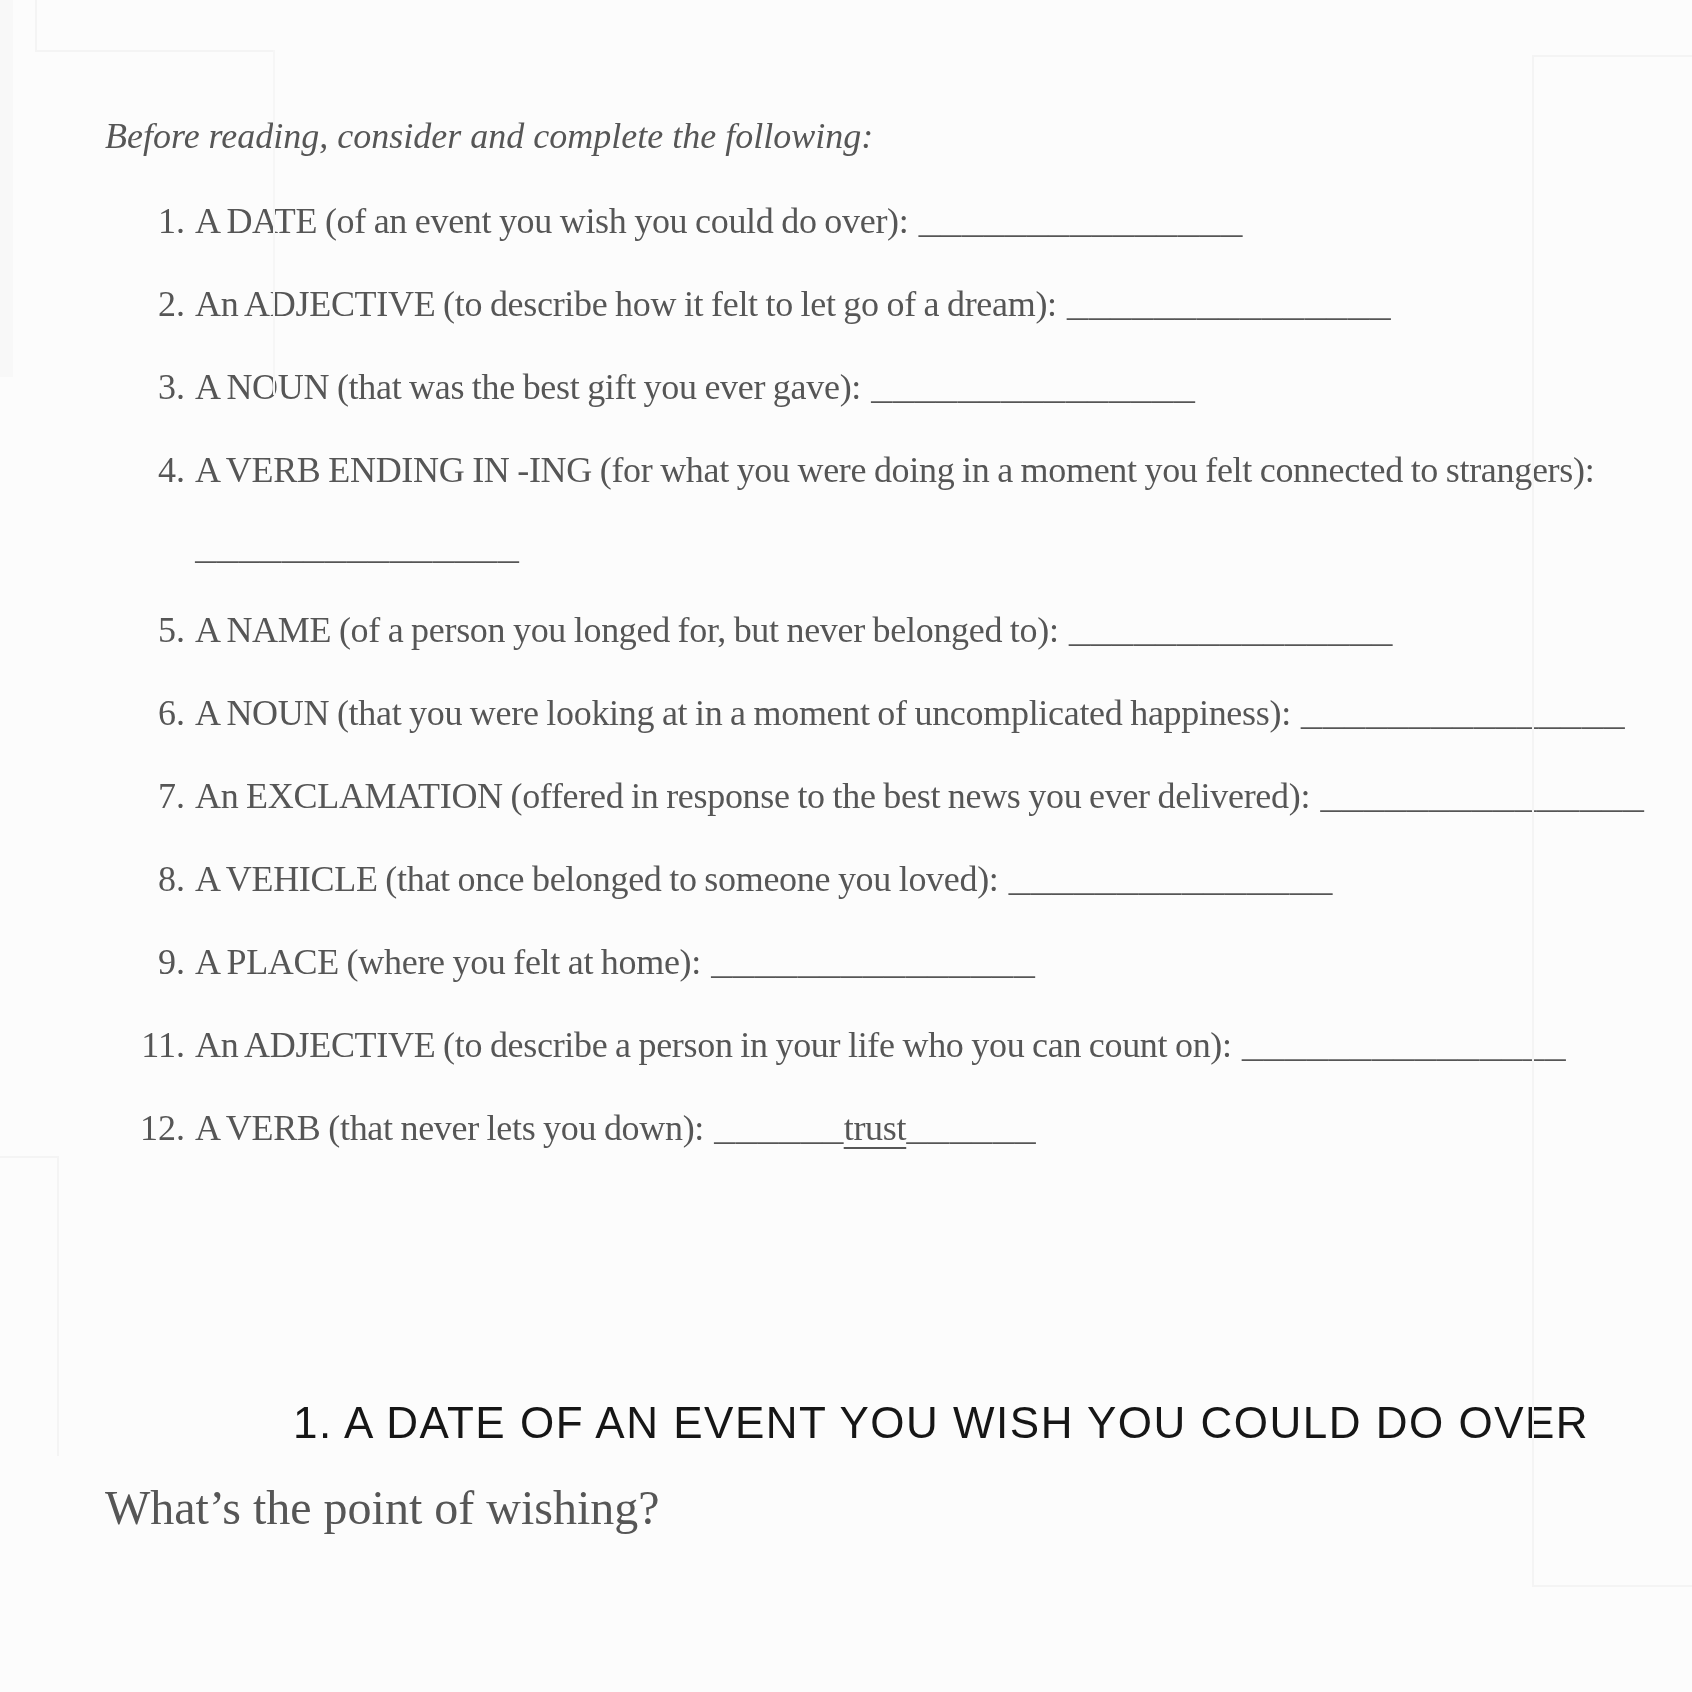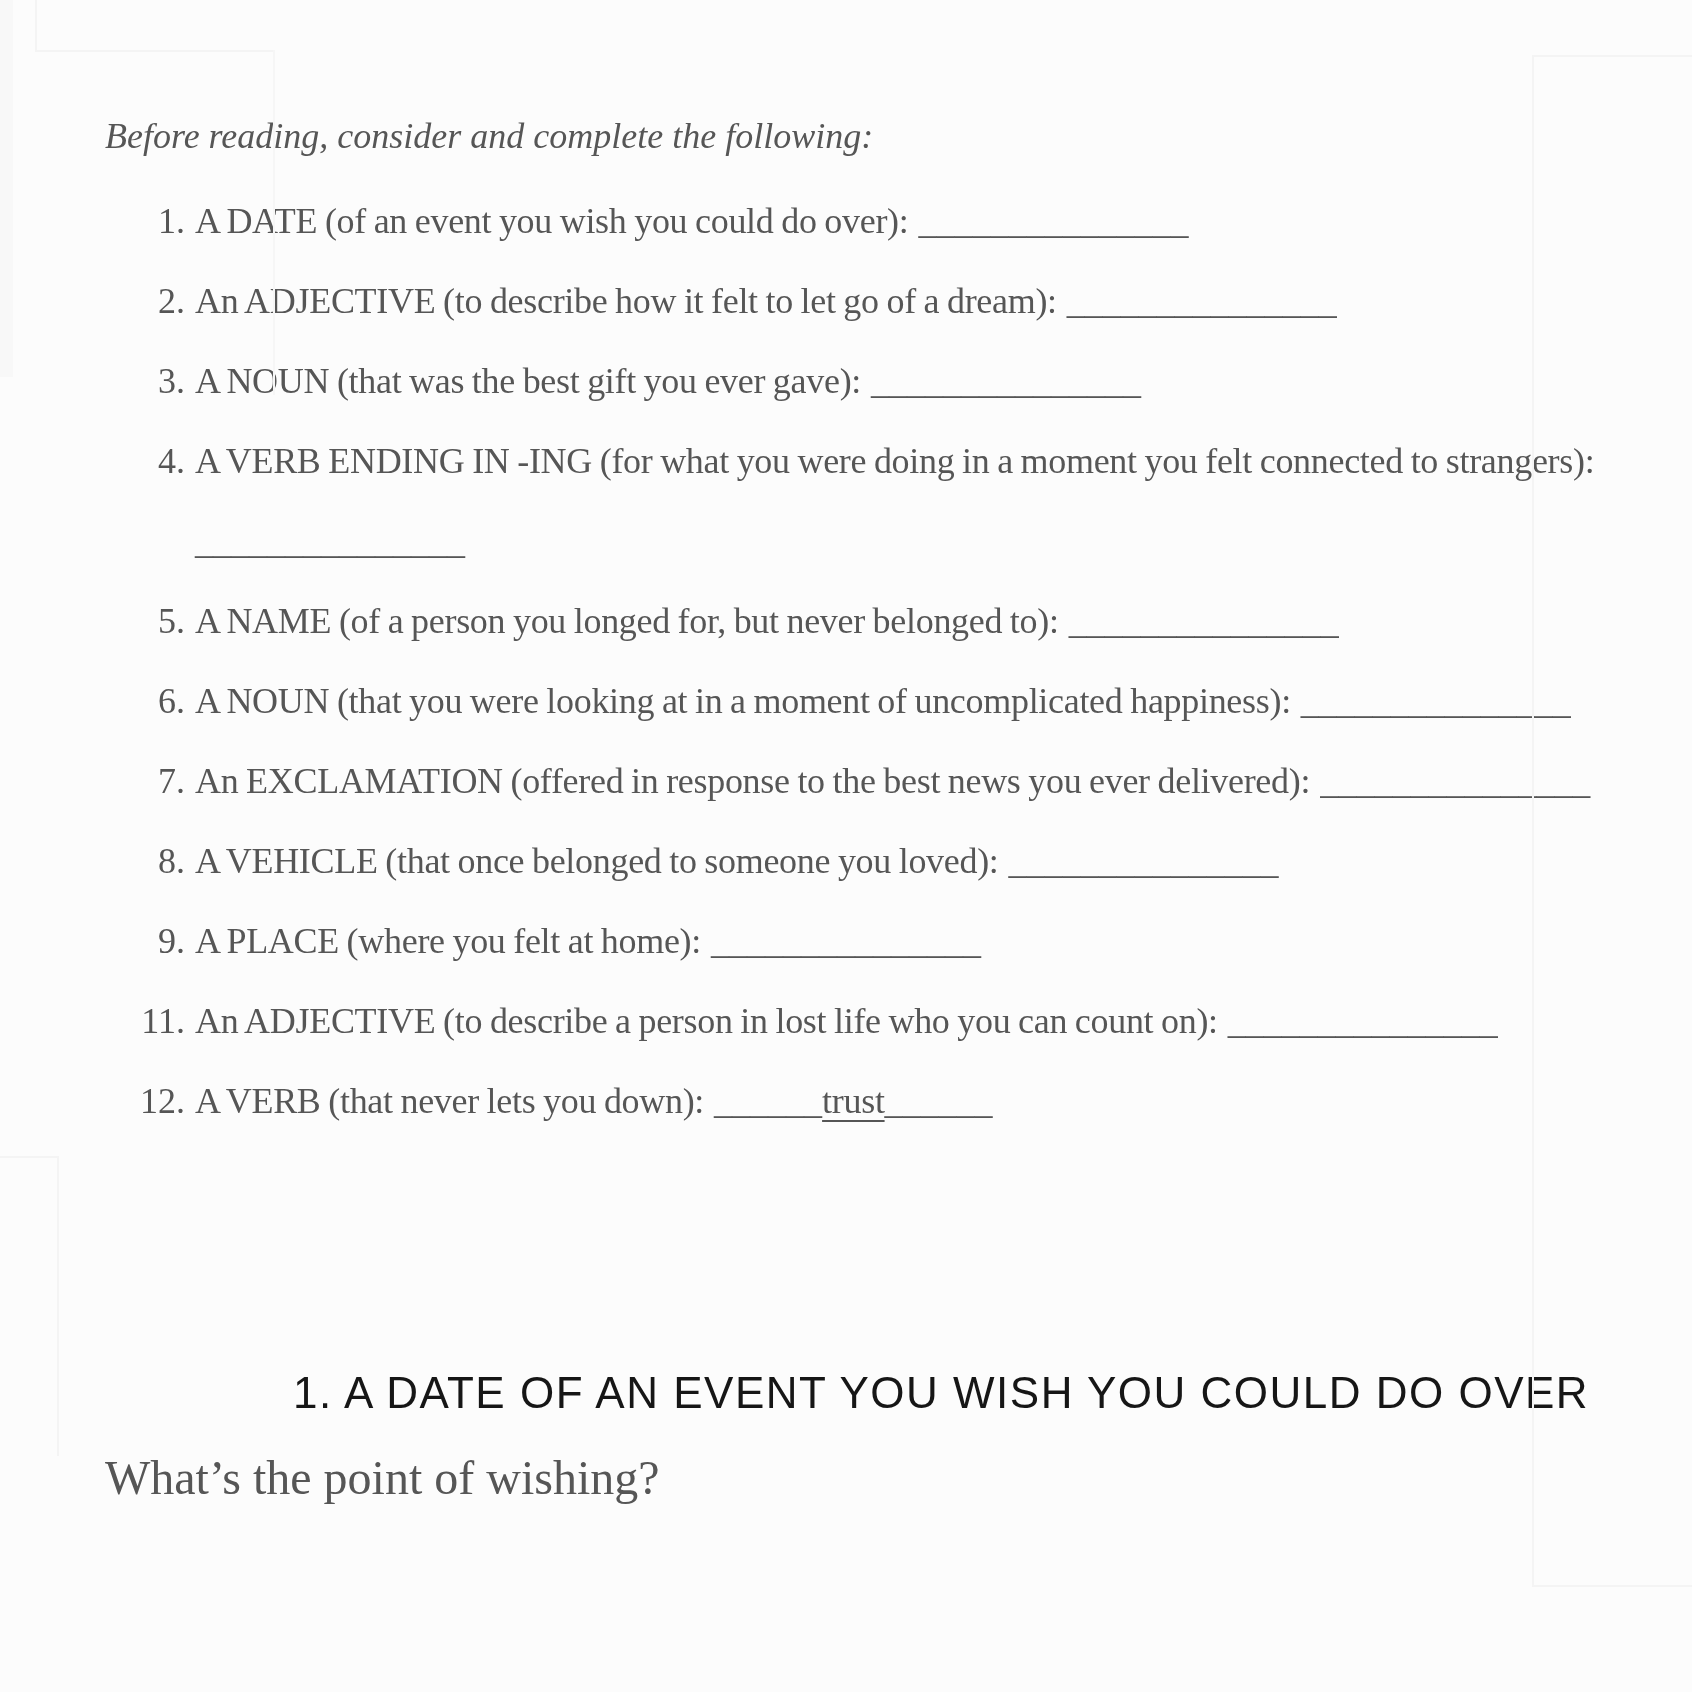--- a/index.html
+++ b/index.html
@@ -59,20 +59,21 @@
   }
   .txt {
     flex: 1 1 auto;
     margin-left: 10px;
     letter-spacing: -0.3px;
     word-spacing: -1px;
   }
   .blank, .blank-seg {
     white-space: nowrap;
     letter-spacing: 0;
+    font-family: Liberation Mono, monospace;
   }
   .blank { margin-left: 10px; }
   .blank.newline { display: block; margin-left: 0; }
   .blank-seg.prefix { margin-left: 10px; }
   .blank-seg.suffix { margin-left: 0; }
   .filled-word {
     text-decoration: underline;
     text-underline-offset: 7px;
     text-decoration-thickness: 2px;
   }
@@ -152,21 +153,21 @@
     </div>
 
     <div class="item">
       <span class="num">9.</span>
       <span class="txt"><span class="t">A PLACE (where you felt at home):</span><span class="blank">_______________</span></span>
     </div>
 
 
     <div class="item">
       <span class="num">11.</span>
-      <span class="txt"><span class="t">An ADJECTIVE (to describe a person in lost life who you can count on):</span><span class="blank">_______________</span></span>
+      <span class="txt"><span class="t">An ADJECTIVE (to describe a person in your life who you can count on):</span><span class="blank">_______________</span></span>
     </div>
 
     <div class="item">
       <span class="num">12.</span>
       <span class="txt"><span class="t">A VERB (that never lets you down):</span><span class="blank-seg prefix">______</span><span class="filled-word">trust</span><span class="blank-seg suffix">______</span></span>
     </div>
 
   </div>
 
   <h2 class="section-heading">1. A DATE OF AN EVENT YOU WISH YOU COULD DO OVER</h2>

